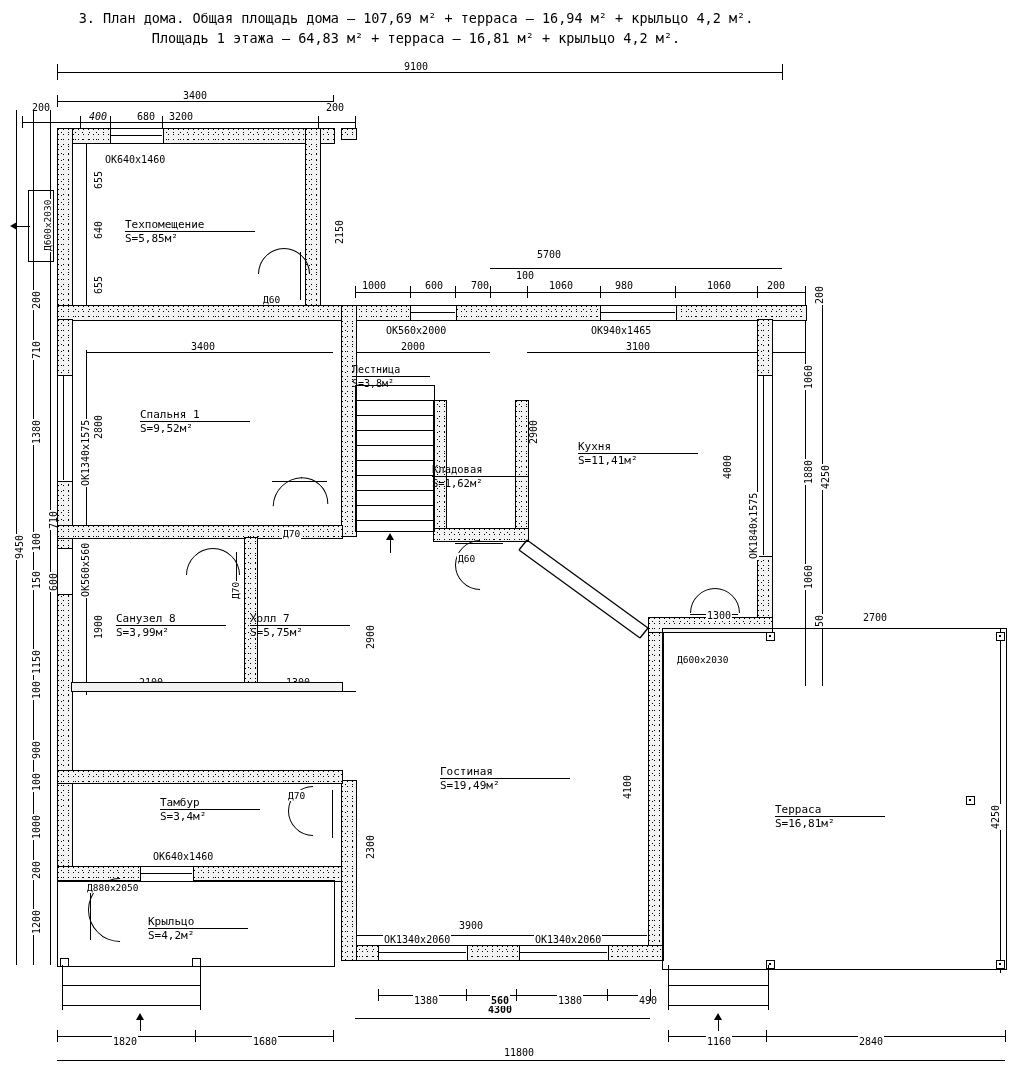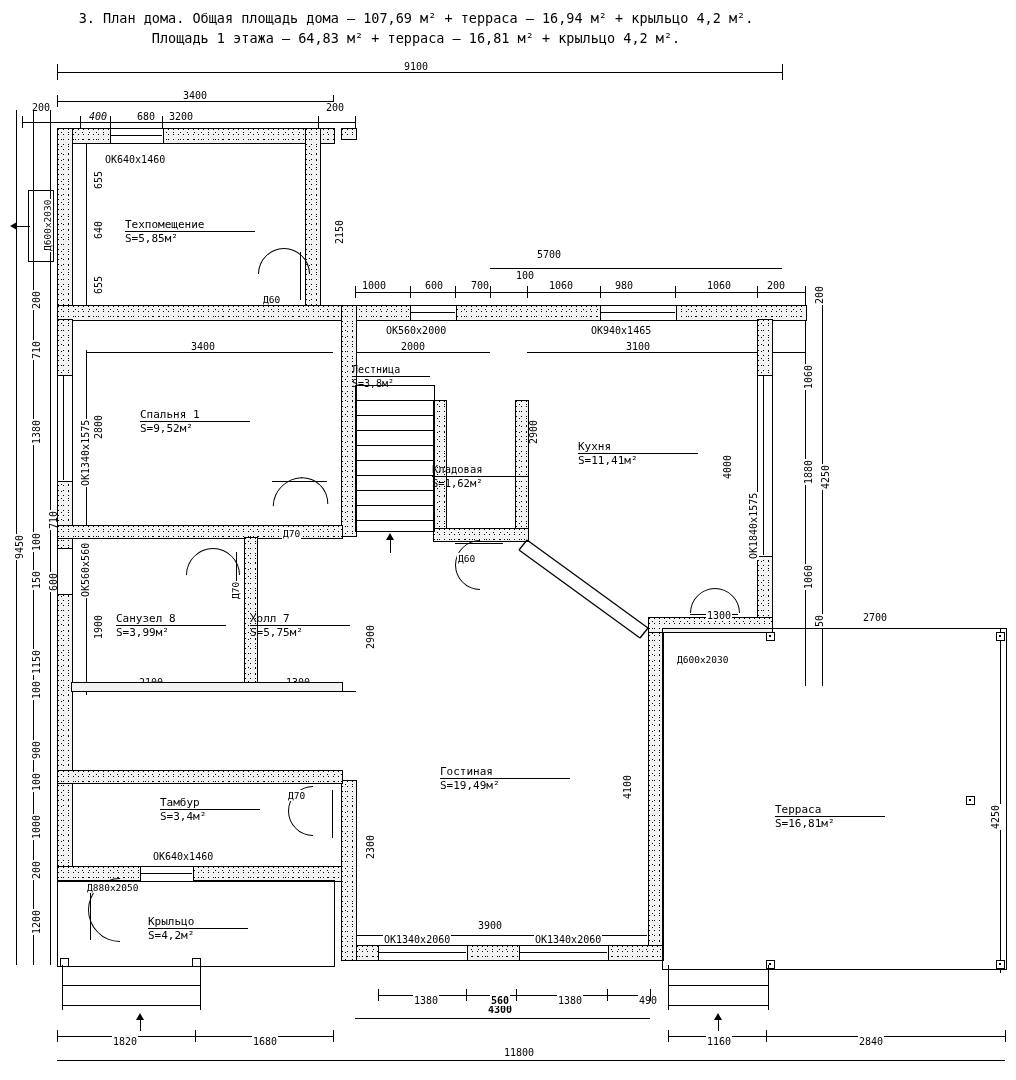--- a/index.html
+++ b/index.html
@@ -150,21 +150,21 @@
 
   <div class="dim-h" style="left:86px;top:691px;width:170px;"></div>
   <div class="lbl" style="left:138px;top:677px;">2100</div>
   <div class="dim-h" style="left:256px;top:691px;width:100px;"></div>
   <div class="lbl" style="left:285px;top:677px;">1300</div>
 
   <div class="lbl-v" style="left:365px;top:650px;">2900</div>
   <div class="lbl-v" style="left:365px;top:860px;">2300</div>
 
   <div class="dim-h" style="left:355px;top:935px;width:292px;"></div>
-  <div class="lbl" style="left:477px;top:920px;">3900</div>
+  <div class="lbl" style="left:458px;top:920px;">3900</div>
 
   <div class="dim-h" style="left:355px;top:1018px;width:295px;"></div>
   <div class="lbl" style="left:487px;top:1004px;font-weight:bold;">4300</div>
 
   <div class="dim-h" style="left:57px;top:1060px;width:948px;"></div>
   <div class="lbl" style="left:503px;top:1047px;">11800</div>
 
   <div class="dim-h" style="left:57px;top:1036px;width:276px;"></div>
   <div class="lbl" style="left:112px;top:1036px;">1820</div>
   <div class="lbl" style="left:252px;top:1036px;">1680</div>

